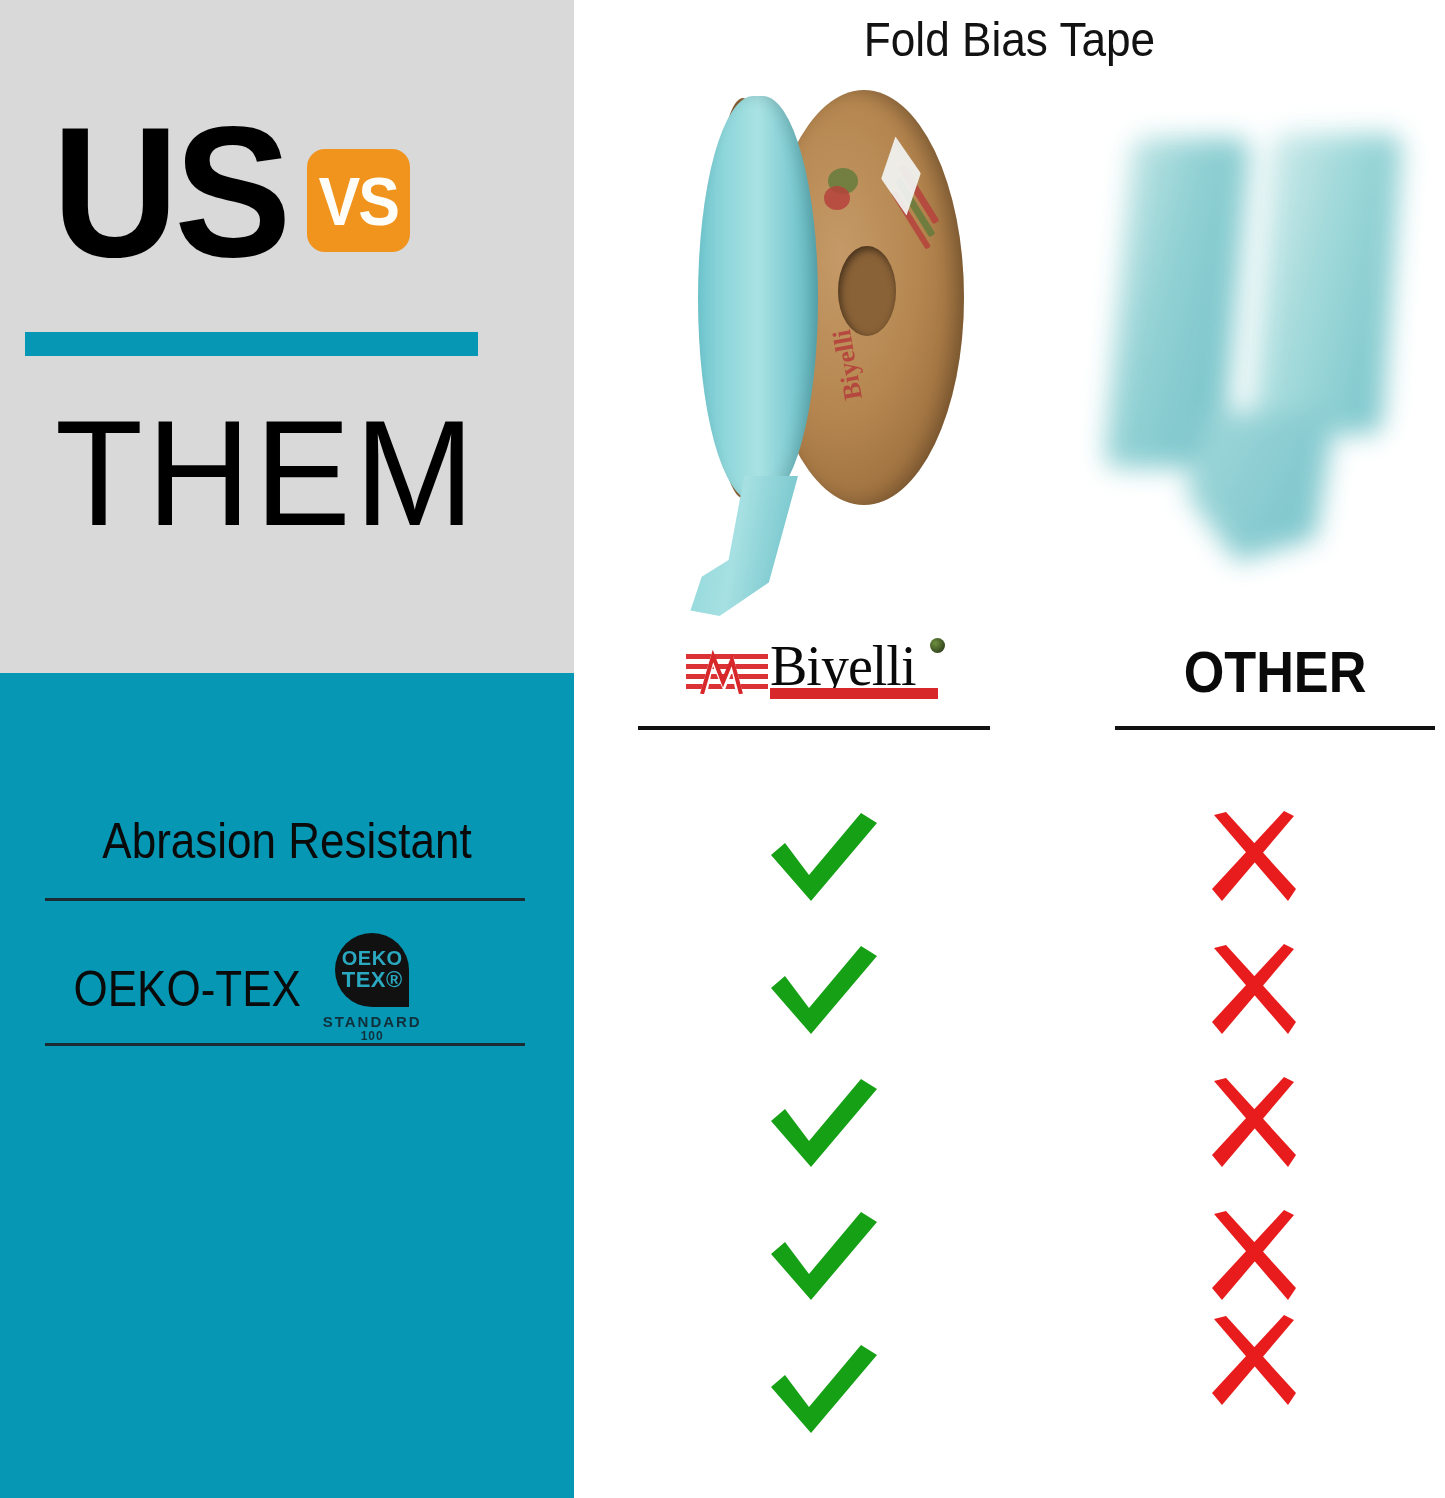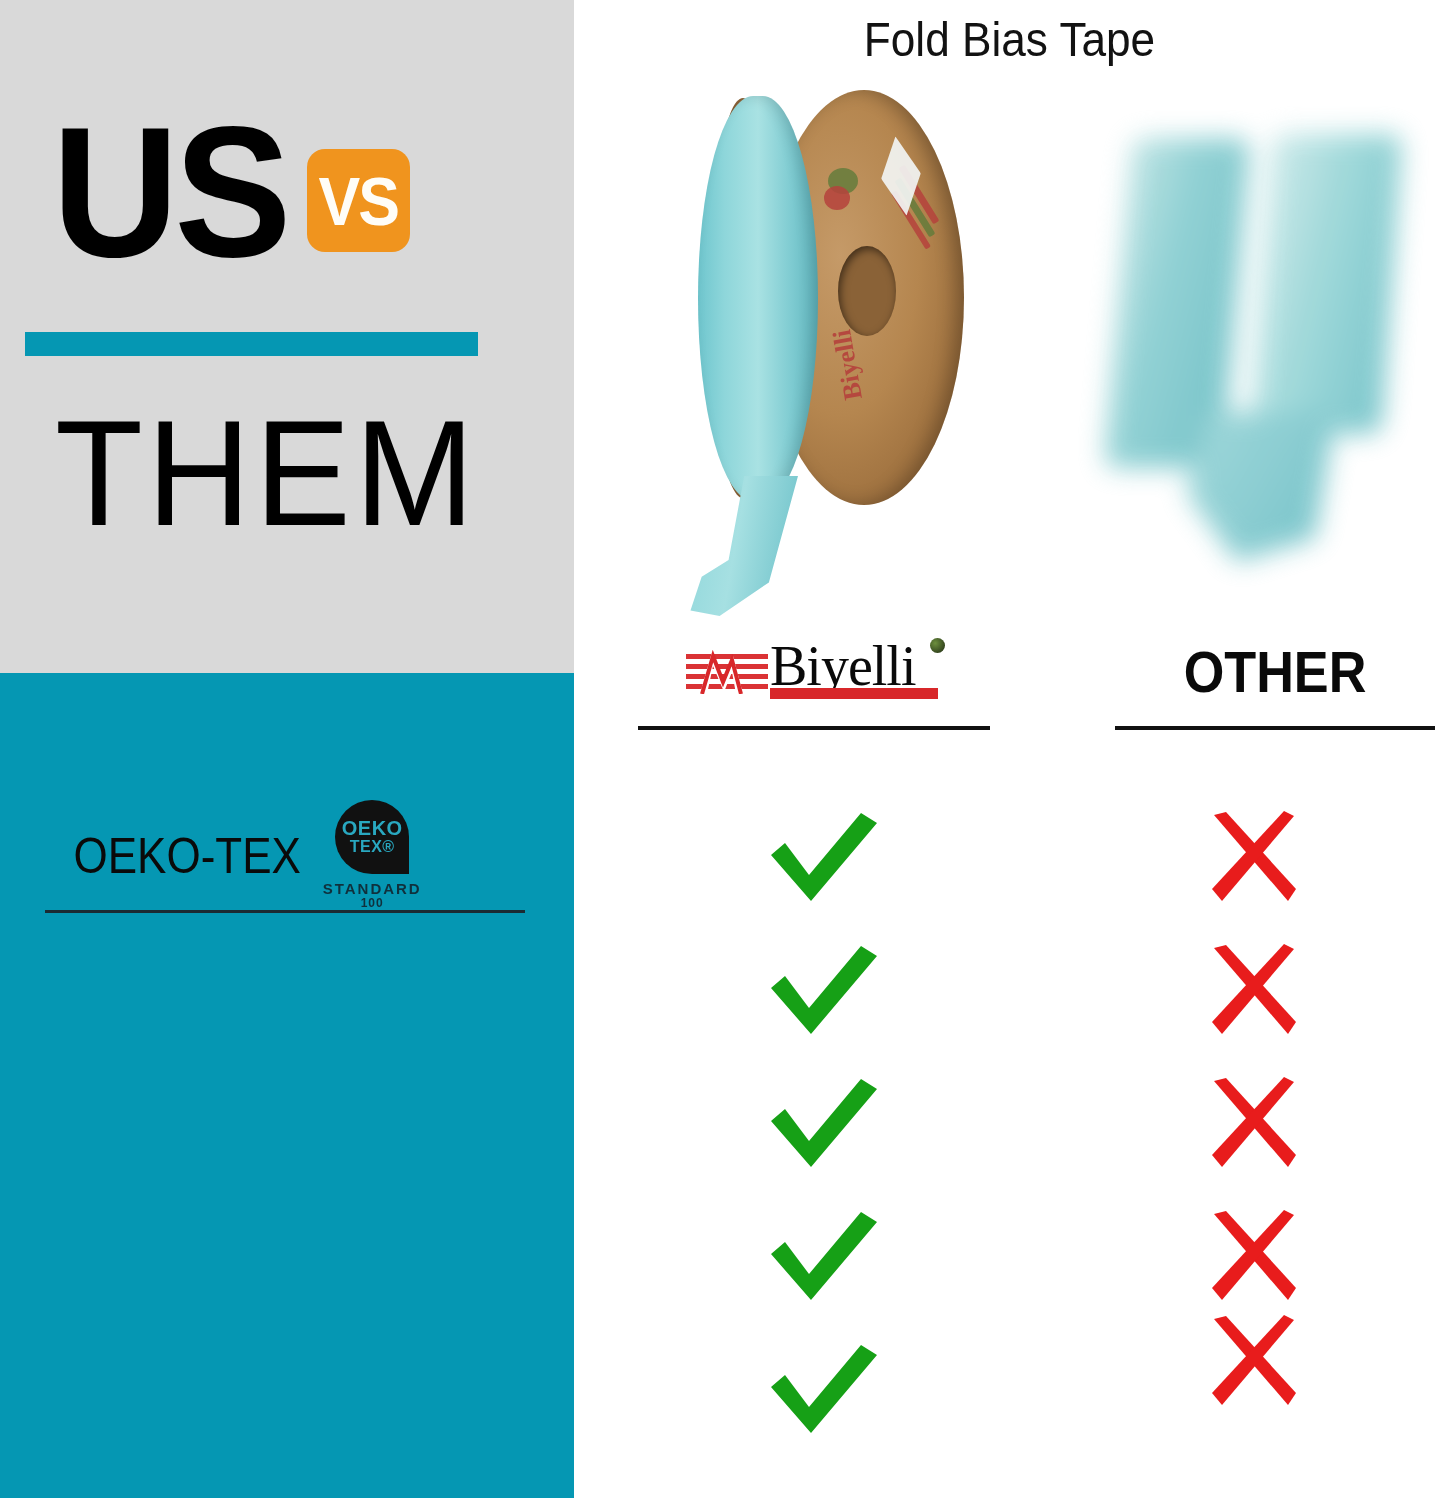--- a/index.html
+++ b/index.html
@@ -33,21 +33,21 @@
               transform:scaleX(.88);transform-origin:center;white-space:nowrap;}
   .feat-rule{position:absolute;left:45px;width:480px;height:3px;background:#1b2b33;}
 
   #oeko-inline{position:absolute;left:0;top:0;width:472px;
                display:flex;align-items:center;justify-content:center;}
   #oeko-label{font-size:50px;color:#0a0a0a;transform:scaleX(.88);white-space:nowrap;}
   #oeko-badge{margin-left:14px;width:84px;display:flex;flex-direction:column;align-items:center;}
   #oeko-drop{width:74px;height:74px;background:#111;border-radius:37px 37px 0 37px;
              display:flex;flex-direction:column;align-items:center;justify-content:center;}
   .oeko-l1{color:#29a8c0;font-size:20px;font-weight:700;line-height:.98;letter-spacing:.5px;}
-  .oeko-l2{color:#29a8c0;font-size:16px;font-weight:700;line-height:1;letter-spacing:.5px;}
+  .oeko-l2{color:#29a8c0;font-size:22px;font-weight:700;line-height:1;letter-spacing:.5px;}
   #oeko-std{color:#10303c;font-size:15px;font-weight:700;letter-spacing:2px;margin-top:6px;line-height:1.15;text-align:center;}
   #oeko-100{color:#10303c;font-size:12px;font-weight:700;letter-spacing:1px;line-height:1.15;}
 
   
   #title{position:absolute;left:574px;top:12px;width:871px;text-align:center;
          font-size:48px;font-weight:400;color:#121212;transform:scaleX(.92);}
 
   
   #spool-photo{position:absolute;left:676px;top:86px;width:300px;height:520px;}
   #reel-body{position:absolute;left:88px;top:4px;width:200px;height:415px;border-radius:50%;
@@ -124,20 +124,24 @@
     </div>
   </div>
 
   <div id="hdr-bar"></div>
 
   <div id="them-word">THEM</div>
 
   <div id="feature-list">
 
 
+    <div class="feat-row">
+      <div class="feat-label" style="top:22px">Abrasion Resistant</div>
+      <div class="feat-rule" style="top:108px"></div>
+    </div>
 
 
 
     <div class="feat-row">
       <div id="oeko-inline" style="top:10px">
         <span id="oeko-label">OEKO-TEX</span>
         <span id="oeko-badge">
           <span id="oeko-drop">
             <span class="oeko-l1">OEKO</span>
             <span class="oeko-l2">TEX®</span>

